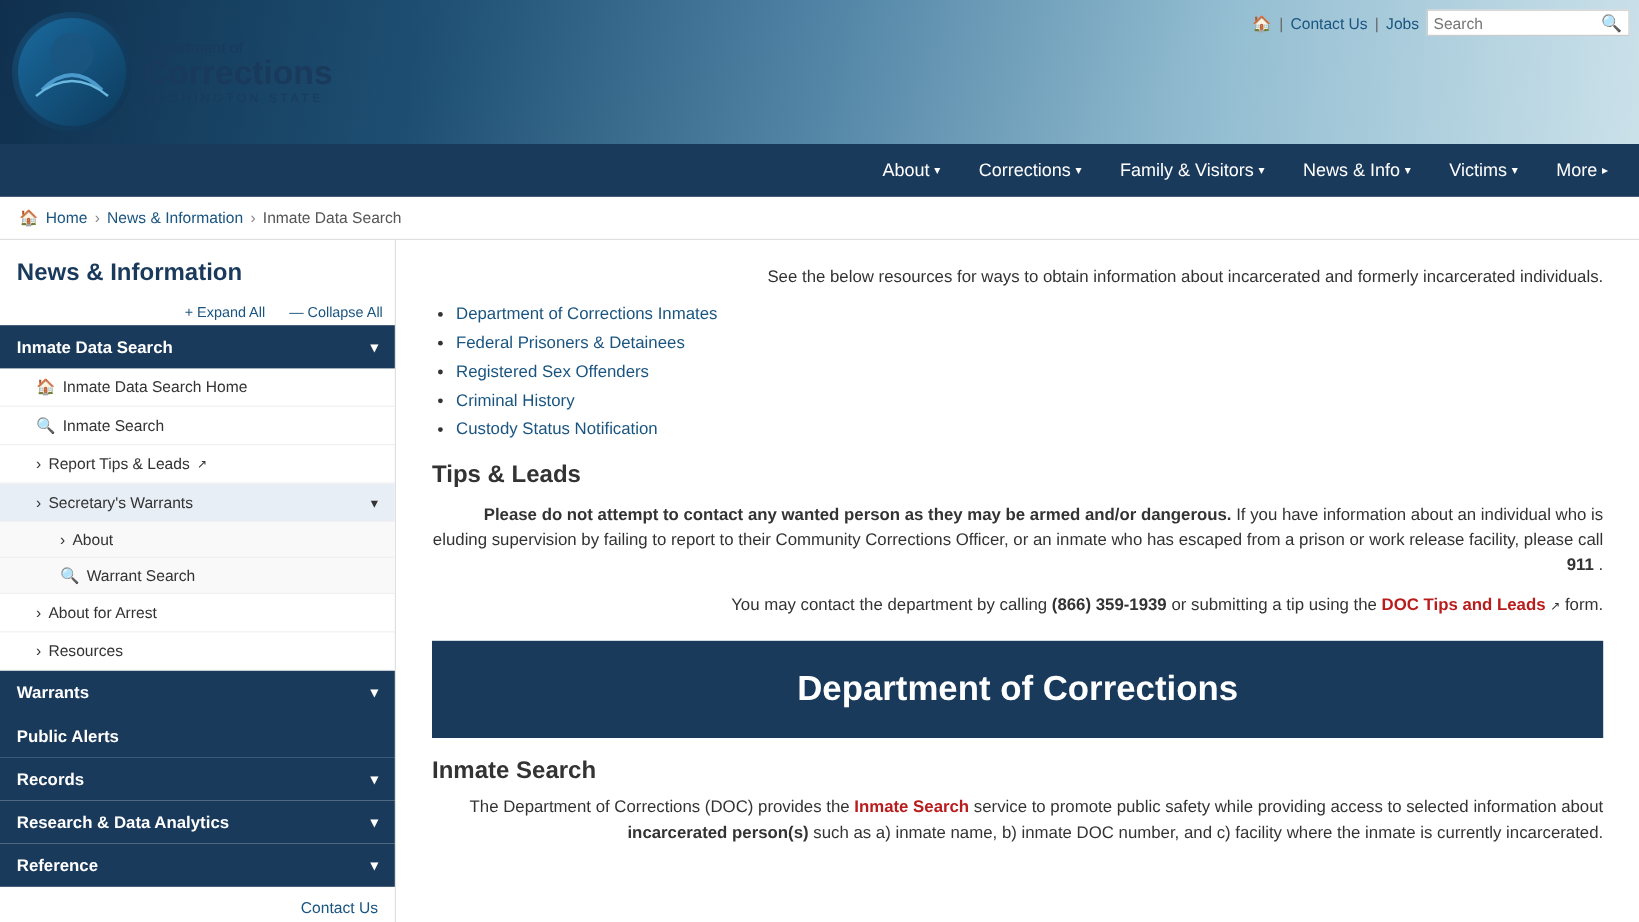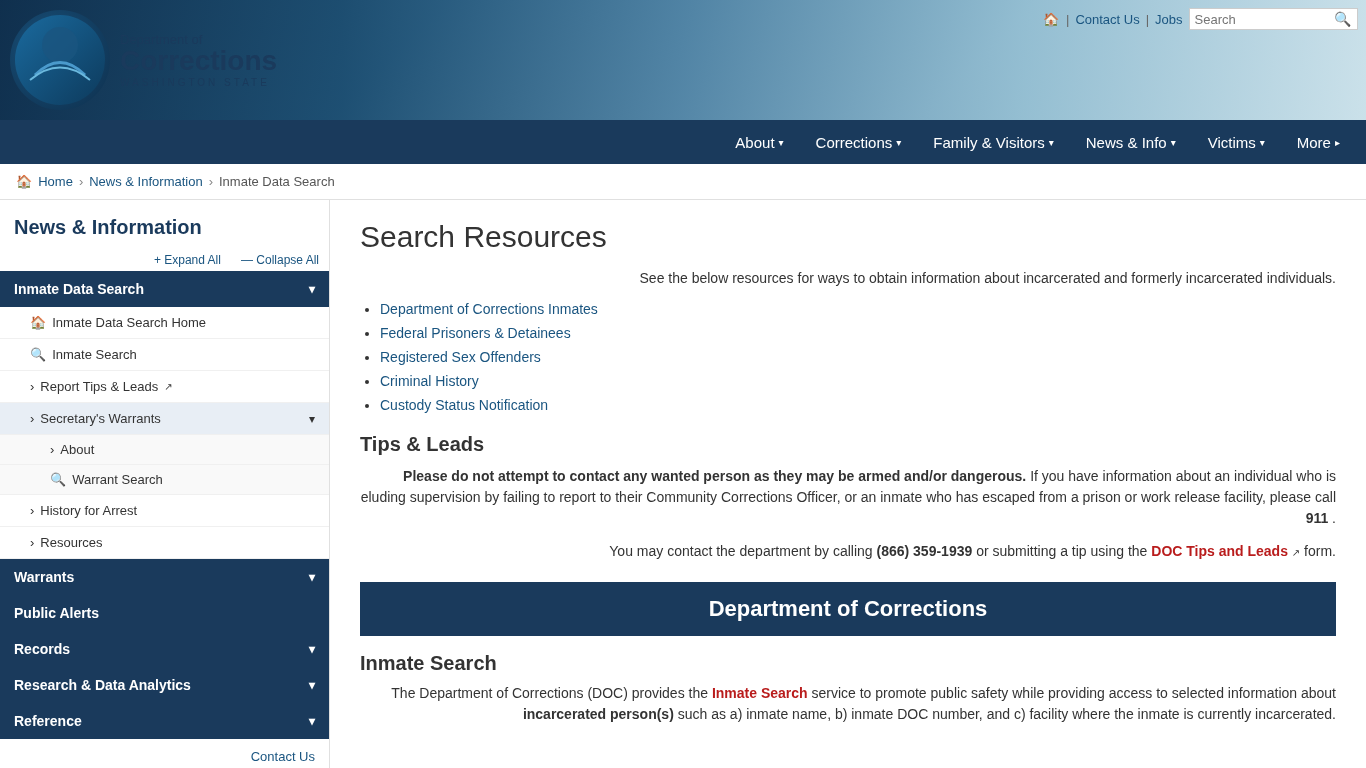--- a/index.html
+++ b/index.html
@@ -144,22 +144,22 @@
     #content ul li a { color: #1a5580; text-decoration: none; }
     .content-section-title {
       font-size: 20px; font-weight: bold; color: #333;
       margin: 20px 0 10px 0;
     }
     .tips-bold { font-weight: bold; }
 
     
     #doc-table-header {
       background: #1a3a5c; color: #fff;
-      text-align: center; padding: 14px;
-      font-size: 22px; font-weight: bold;
+      text-align: center; padding: 24px;
+      font-size: 29px; font-weight: bold;
       margin: 20px 0 16px 0;
     }
     .inmate-search-title {
       font-size: 20px; font-weight: bold; color: #333;
       margin-bottom: 8px;
     }
     a.content-link { color: #b91c1c; text-decoration: none; font-weight: bold; }
   </style>
 </head>
 <body>
@@ -265,21 +265,21 @@
     <div class="sidebar-subitem deeper">
       <span>›</span>
       <span>About</span>
     </div>
     <div class="sidebar-subitem deeper">
       <span>🔍</span>
       <span>Warrant Search</span>
     </div>
     <div class="sidebar-item indent1">
       <span>›</span>
-      <span>History for Arrest</span>
+      <span>About for Arrest</span>
     </div>
     <div class="sidebar-item indent1">
       <span>›</span>
       <span>Resources</span>
     </div>
 
     <div class="sidebar-section-header">
       <span>Warrants</span>
       <span class="chevron">▾</span>
     </div>
@@ -300,21 +300,20 @@
 
     <div class="sidebar-section-header">
       <span>Reference</span>
       <span class="chevron">▾</span>
     </div>
 
     <div id="sidebar-contact">Contact Us</div>
   </div>
 
   <div id="content">
-    <h1>Search Resources</h1>
     <p>See the below resources for ways to obtain information about incarcerated and formerly incarcerated individuals.</p>
     <ul>
       <li>
         <a href="#">Department of Corrections Inmates</a>
       </li>
       <li>
         <a href="#">Federal Prisoners &amp; Detainees</a>
       </li>
       <li>
         <a href="#">Registered Sex Offenders</a>

